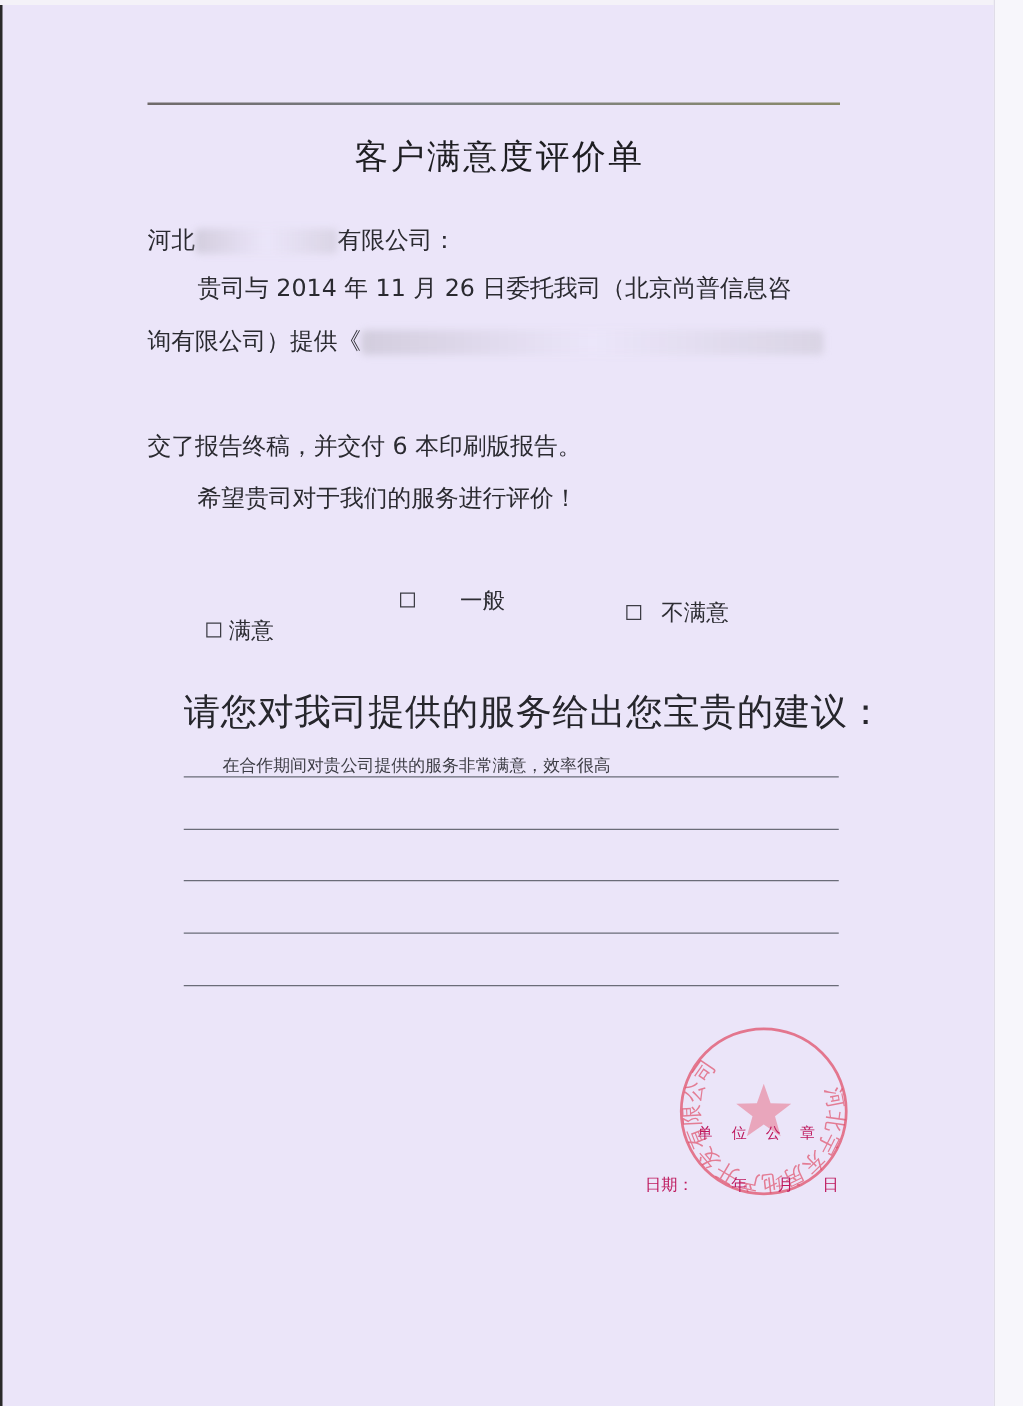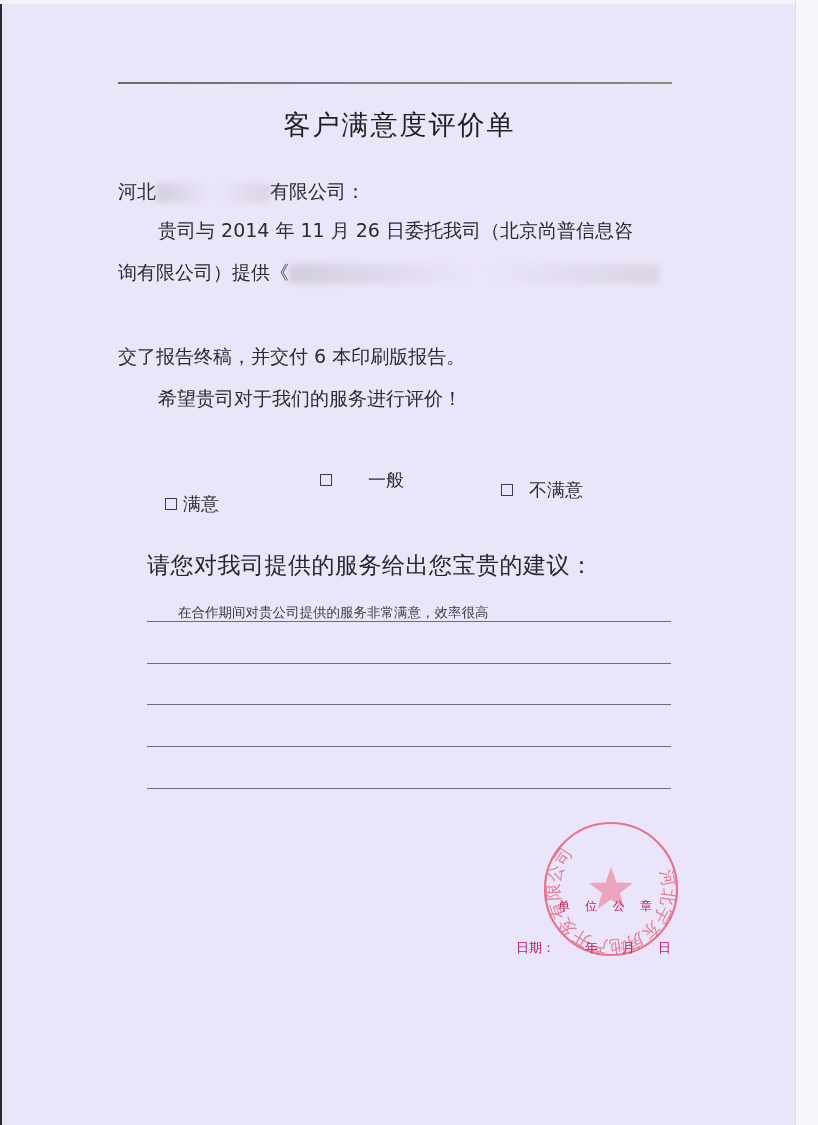--- a/index.html
+++ b/index.html
@@ -77,21 +77,21 @@
     .box {
       display: inline-block;
       width: 12px;
       height: 12px;
       border: 1.3px solid #3d3d45;
       margin-right: 6px;
       box-sizing: border-box;
     }
     .suggest-heading {
       font-family: Liberation Sans, sans-serif;
-      font-size: 23px;
+      font-size: 29px;
       color: #26262c;
       white-space: nowrap;
       letter-spacing: 0.5px;
     }
     .suggest-line {
       position: absolute;
       left: 145px;
       width: 524px;
       height: 1px;
       background: #6a6c78;

